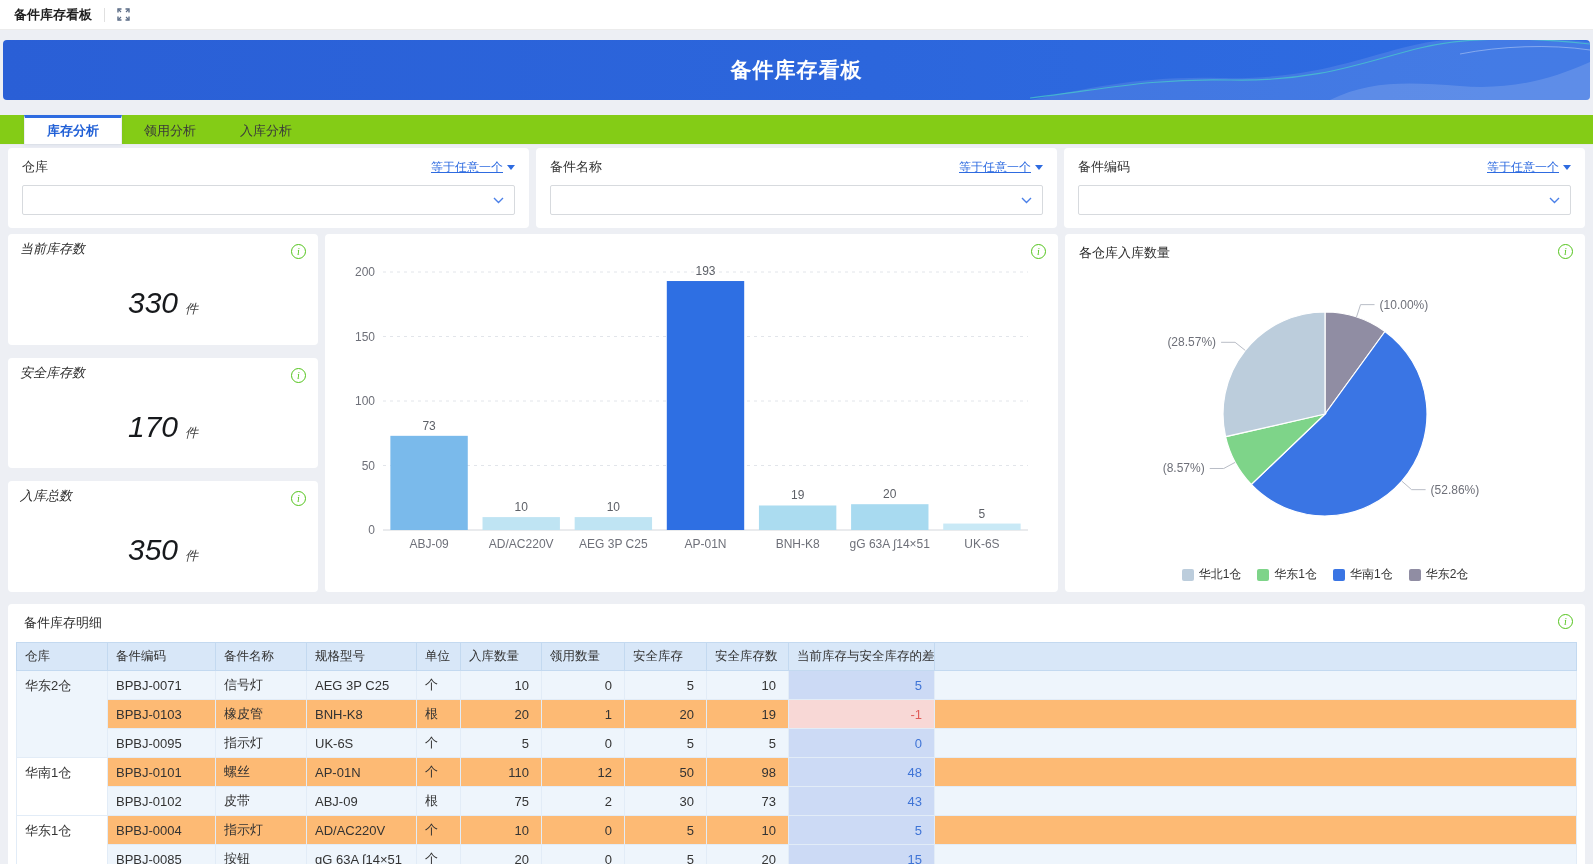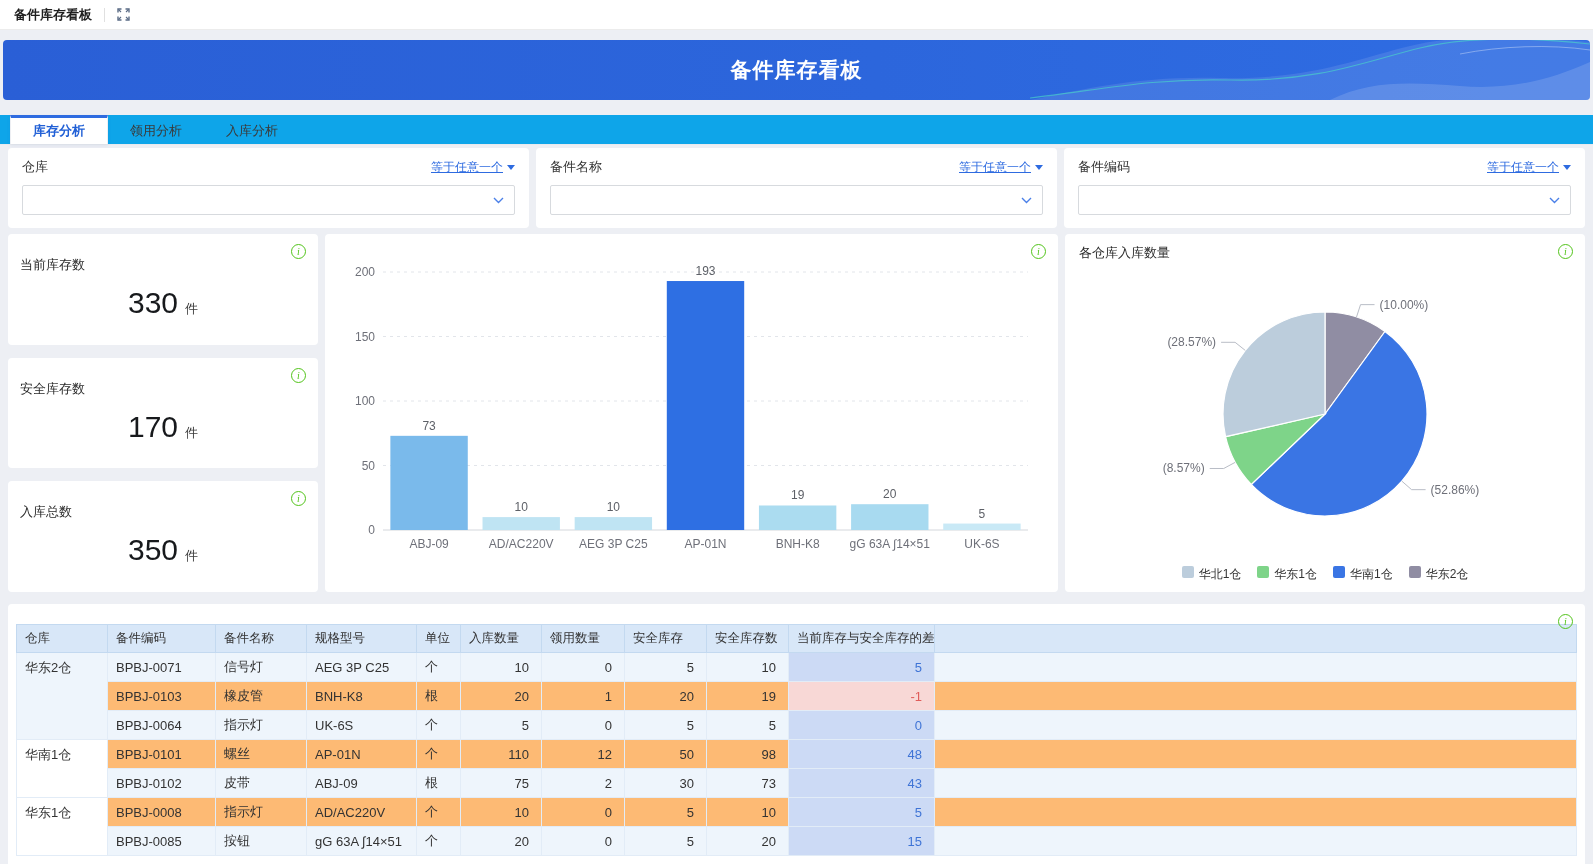--- a/index.html
+++ b/index.html
@@ -13,50 +13,50 @@
   .fullscreen-icon { display:inline-flex; cursor:pointer; }
 
   
   .banner { position:relative; margin:10px 3px 0; height:60px; border-radius:4px; overflow:hidden;
             background:linear-gradient(90deg,#2a5fd6 0%,#2c66dc 55%,#2f6de3 100%);
             display:flex; align-items:center; justify-content:center; }
   .banner .b-title { color:#fff; font-size:21px; font-weight:bold; letter-spacing:1px; z-index:2; }
   .banner svg.deco { position:absolute; right:0; top:0; height:60px; z-index:1; }
 
   
-  .tabstrip { margin-top:15px; height:30px; background:#0ea5e9; display:flex; align-items:stretch; padding-left:10px; border-bottom:1px solid #e8eaee; }
+  .tabstrip { margin-top:15px; height:30px; background:#84cc16; display:flex; align-items:stretch; padding-left:24px; border-bottom:1px solid #e8eaee; }
   .tab { padding:0 22px; font-size:13px; color:#3a3a3a; display:flex; align-items:center; cursor:pointer; border-top:3px solid transparent; }
   .tab.active { border-top:3px solid #2e6be0; border-left:1px solid #edeff3; border-right:1px solid #edeff3; color:#2160d6; font-weight:bold; background:#fff; box-shadow:0 2px 4px rgba(60,90,160,.08); }
 
   
   .filters { display:flex; gap:7px; margin:3px 8px 0; }
   .filter-card { flex:1; background:#fff; border-radius:4px; padding:10px 14px 13px; }
   .filter-head { display:flex; justify-content:space-between; align-items:center; }
   .filter-label { font-size:13px; color:#333; }
   .filter-operator { font-size:12px; color:#2e6be0; cursor:pointer; display:flex; align-items:center; gap:4px;text-decoration:underline; }
   .caret-down { width:0; height:0; border-left:4px solid transparent; border-right:4px solid transparent; border-top:5px solid #2e6be0; display:inline-block; }
   .filter-select { margin-top:9px; height:30px; border:1px solid #d7dade; border-radius:2px; background:#fff; position:relative; display:flex; align-items:center; padding:0 28px 0 10px; font-size:13px; color:#333; cursor:pointer; }
   .filter-select svg { position:absolute; right:10px; top:11px; }
 
   
   .main { display:flex; gap:7px; margin:6px 8px 0; height:358px; }
   .stats-col { width:310px; display:flex; flex-direction:column; gap:13px; }
   .card { background:#fff; border-radius:4px; position:relative; }
-  .stat-card { flex:1; padding:22px 12px; }
+  .stat-card { flex:1; padding:6px 12px;font-style:italic; }
   .card-title { font-size:13px; color:#2b2b2b; font-weight:500; }
   .info-icon { position:absolute; top:10px; right:12px; width:15px; height:15px; border:1px solid #52c41a; border-radius:50%; color:#52c41a; font-size:10px; line-height:13px; text-align:center; font-family:"Liberation Serif",serif; font-style:italic; cursor:pointer; }
   .info-icon::after { content:"i"; }
   .stat-value-wrap { position:absolute; top:47%; left:0; right:0; text-align:center; }
   .stat-value { font-size:30px; color:#17191c; }
   .stat-unit { font-size:13px; color:#3c3c3c; margin-left:7px; }
 
   .bar-card { flex:1; padding:10px 14px; }
   .pie-card { width:520px; padding:10px 14px; }
   .legend-row { display:flex; justify-content:center; gap:16px; margin-top:2px; }
-  .legend-item { display:flex; gap:5px; font-size:12px; color:#333; cursor:pointer; }
+  .legend-item { display:flex; align-items:center; gap:5px; font-size:12px; color:#333; cursor:pointer; }
   .legend-swatch { width:12px; height:12px; border-radius:2px; display:inline-block; }
 
   
   .table-card { margin:12px 8px 0; border-radius:4px 4px 0 0; padding:10px 8px 0; height:300px; position:relative; background:#fff; }
   .table-card .card-title { margin-left:8px; }
   table { border-collapse:collapse; width:100%; margin-top:10px; table-layout:fixed; font-size:13px; }
   th { background:#d8e7f8; border:1px solid #c3d9f0; font-weight:normal; text-align:left; padding:5px 8px; height:27px; color:#333; font-size:12.5px; white-space:nowrap; overflow:hidden; }
   td { border:1px solid #e2ecf7; padding:5px 8px; height:29px; color:#333; white-space:nowrap; overflow:hidden; }
   tr.odd { background:#eef5fc; }
   tr.even { background:#fdba74; }
@@ -238,20 +238,21 @@
         </span>
         <span class="legend-item">
           <span class="legend-swatch" style="background: rgb(144, 141, 163);"></span>
           <span>华东2仓</span>
         </span>
       </div>
   </div>
 </div>
 
 <div class="table-card">
+  <div class="card-title">备件库存明细</div>
   <span class="info-icon"></span>
   <table>
     <colgroup>
       <col style="width:91px">
         <col style="width:108px">
         <col style="width:91px">
         <col style="width:110px">
         <col style="width:44px">
       <col style="width:81px">
         <col style="width:83px">
@@ -295,21 +296,21 @@
           <td>BNH-K8</td>
           <td>根</td>
           <td class="num">20</td>
           <td class="num">1</td>
           <td class="num">20</td>
           <td class="num">19</td>
           <td class="diff-neg">-1</td>
           <td></td>
         </tr>
         <tr class="odd">
-          <td>BPBJ-0064</td>
+          <td>BPBJ-0095</td>
           <td>指示灯</td>
           <td>UK-6S</td>
           <td>个</td>
           <td class="num">5</td>
           <td class="num">0</td>
           <td class="num">5</td>
           <td class="num">5</td>
           <td class="diff-pos">0</td>
           <td></td>
         </tr>
@@ -333,21 +334,21 @@
           <td>根</td>
           <td class="num">75</td>
           <td class="num">2</td>
           <td class="num">30</td>
           <td class="num">73</td>
           <td class="diff-pos">43</td>
           <td></td>
         </tr>
         <tr class="even">
           <td rowspan="2" class="wh">华东1仓</td>
-          <td>BPBJ-0008</td>
+          <td>BPBJ-0004</td>
           <td>指示灯</td>
           <td>AD/AC220V</td>
           <td>个</td>
           <td class="num">10</td>
           <td class="num">0</td>
           <td class="num">5</td>
           <td class="num">10</td>
           <td class="diff-pos">5</td>
           <td></td>
         </tr>

